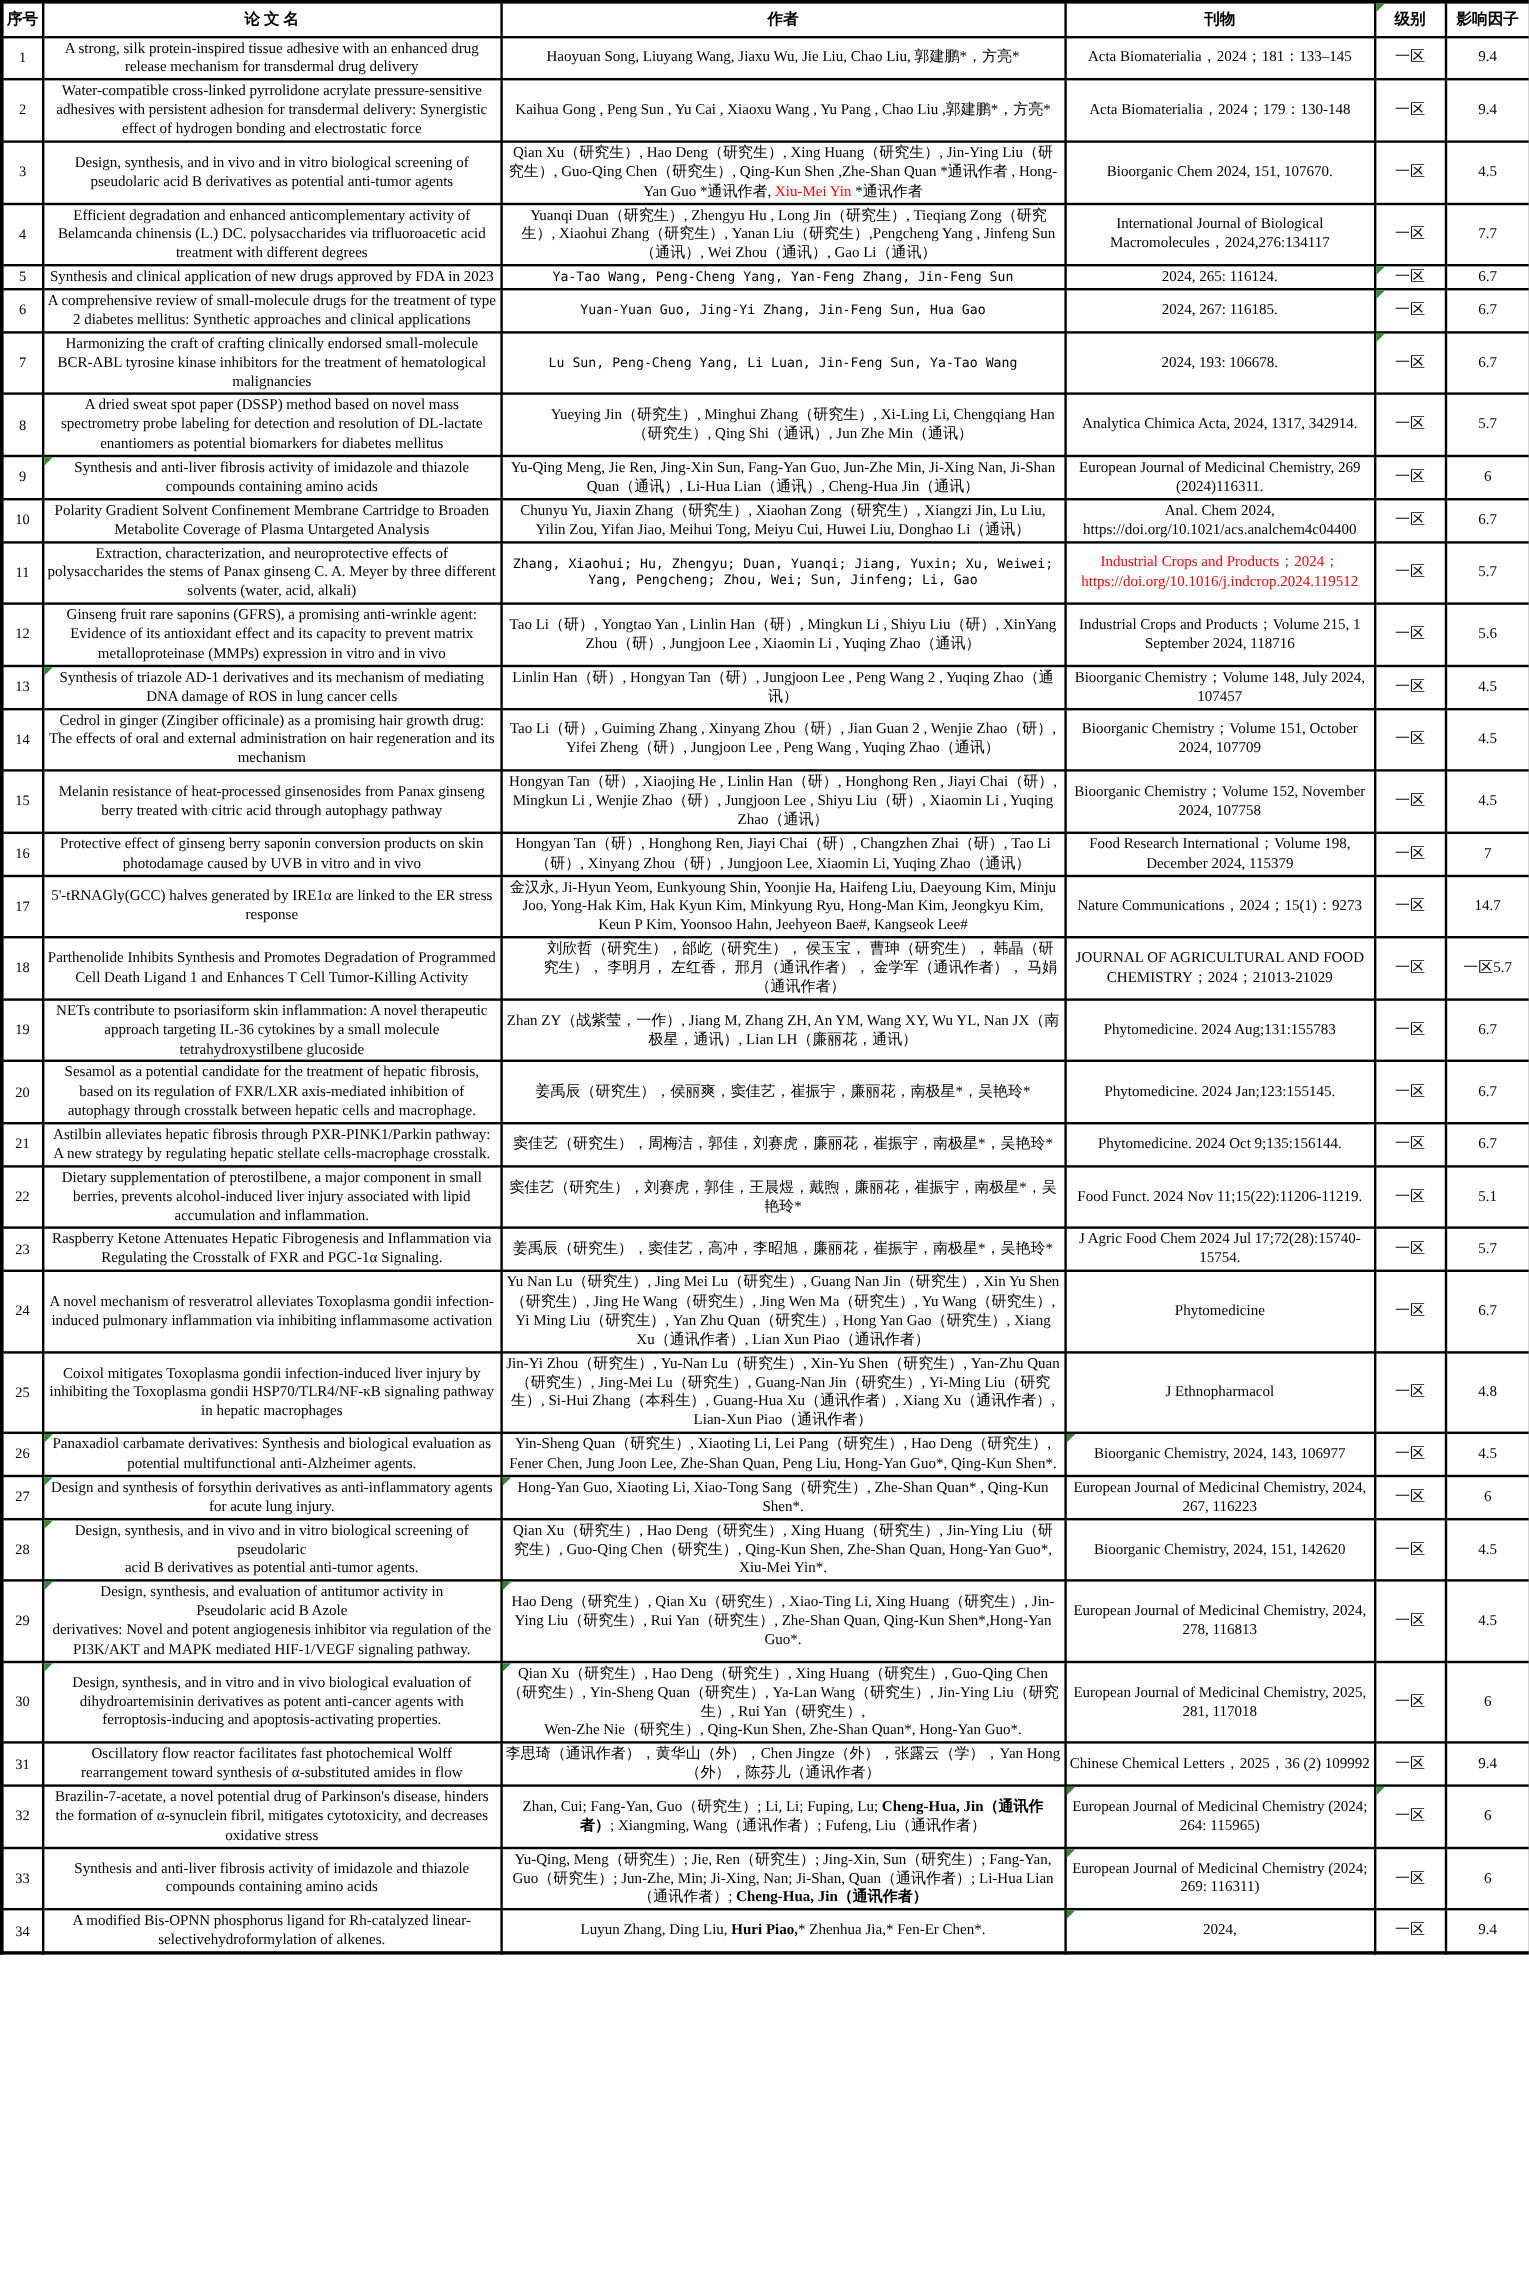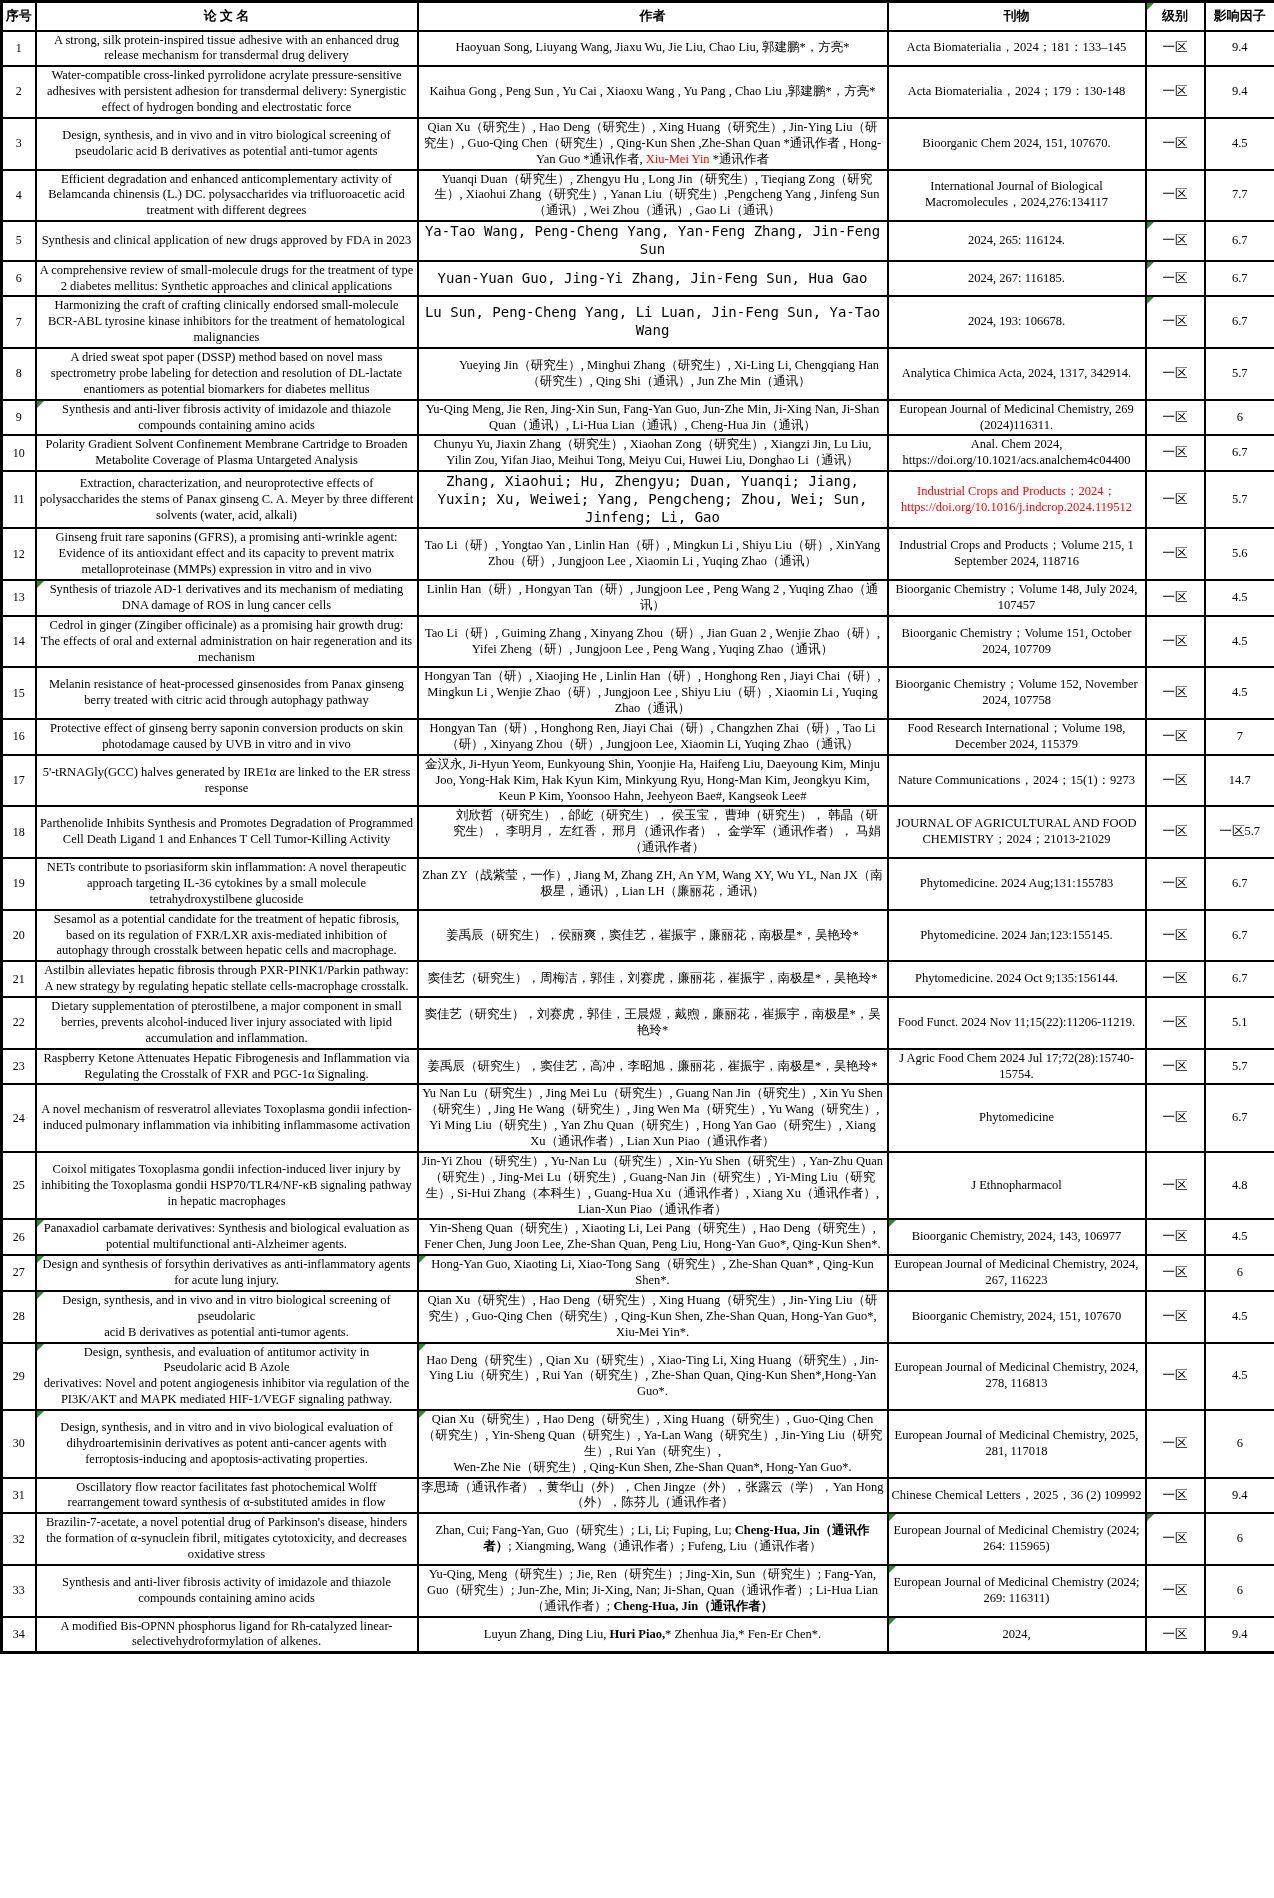--- a/index.html
+++ b/index.html
@@ -5,21 +5,21 @@
   html,body{margin:0;padding:0;background:#fff;}
   body{width:1274px;font-family:"Liberation Serif",serif;color:#000;}
   table{border-collapse:collapse;table-layout:fixed;width:1274px;border:3px solid #000;}
   col.c-no{width:34px}col.c-title{width:382px}col.c-authors{width:470px}
   col.c-journal{width:258px}col.c-level{width:59px}col.c-if{width:71px}
   th,td{border:2px solid #000;padding:1px 3px;text-align:center;vertical-align:middle;
         font-size:12.5px;line-height:1.27;word-wrap:break-word;position:relative;}
   th{font-size:13px;font-weight:bold;padding:5px 0;}
   td.title-cell{white-space:pre-line;}
   td.no-cell{font-size:12px;}
-  td.authors-cell.mono{font-family:"DejaVu Sans Mono",monospace;font-size:14px;}
+  td.authors-cell.mono{font-family:"DejaVu Sans Mono",monospace;font-size:11px;}
   .red{color:#ff0000;}
   .bold{font-weight:bold;}
   .gm::before{content:"";position:absolute;top:0;left:0;width:0;height:0;
       border-top:7px solid #2e8b2e;border-right:7px solid transparent;}
 </style>
 </head>
 <body>
 
 <table>
   <colgroup>
@@ -256,21 +256,21 @@
         <td class="authors-cell gm" style="white-space: pre-line;"><span>Hong-Yan Guo, Xiaoting Li, Xiao-Tong Sang（研究生）, Zhe-Shan Quan* , Qing-Kun Shen*.</span></td>
         <td class="journal-cell"><span>European Journal of Medicinal Chemistry, 2024, 267, 116223</span></td>
         <td class="level-cell">一区</td>
         <td class="if-cell">6</td>
       </tr>
       <tr>
         <td class="no-cell">28</td>
         <td class="title-cell gm">Design, synthesis, and in vivo and in vitro biological screening of pseudolaric
 acid B derivatives as potential anti-tumor agents.</td>
         <td class="authors-cell" style="white-space: pre-line;"><span>Qian Xu（研究生）, Hao Deng（研究生）, Xing Huang（研究生）, Jin-Ying Liu（研究生）, Guo-Qing Chen（研究生）, Qing-Kun Shen, Zhe-Shan Quan, Hong-Yan Guo*, Xiu-Mei Yin*.</span></td>
-        <td class="journal-cell"><span>Bioorganic Chemistry, 2024,  151, 107670</span></td>
+        <td class="journal-cell"><span>Bioorganic Chemistry, 2024,  151, 142620</span></td>
         <td class="level-cell">一区</td>
         <td class="if-cell">4.5</td>
       </tr>
       <tr>
         <td class="no-cell">29</td>
         <td class="title-cell gm">Design, synthesis, and evaluation of antitumor activity in
 Pseudolaric acid B Azole
 derivatives: Novel and potent angiogenesis inhibitor via regulation of the PI3K/AKT and MAPK mediated HIF-1/VEGF signaling pathway.</td>
         <td class="authors-cell gm" style="white-space: pre-line;"><span>Hao Deng（研究生）, Qian Xu（研究生）, Xiao-Ting Li, Xing Huang（研究生）, Jin-Ying Liu（研究生）, Rui Yan（研究生）, Zhe-Shan Quan, Qing-Kun Shen*,Hong-Yan Guo*.</span></td>
         <td class="journal-cell"><span>European Journal of Medicinal Chemistry, 2024, 278, 116813</span></td>

